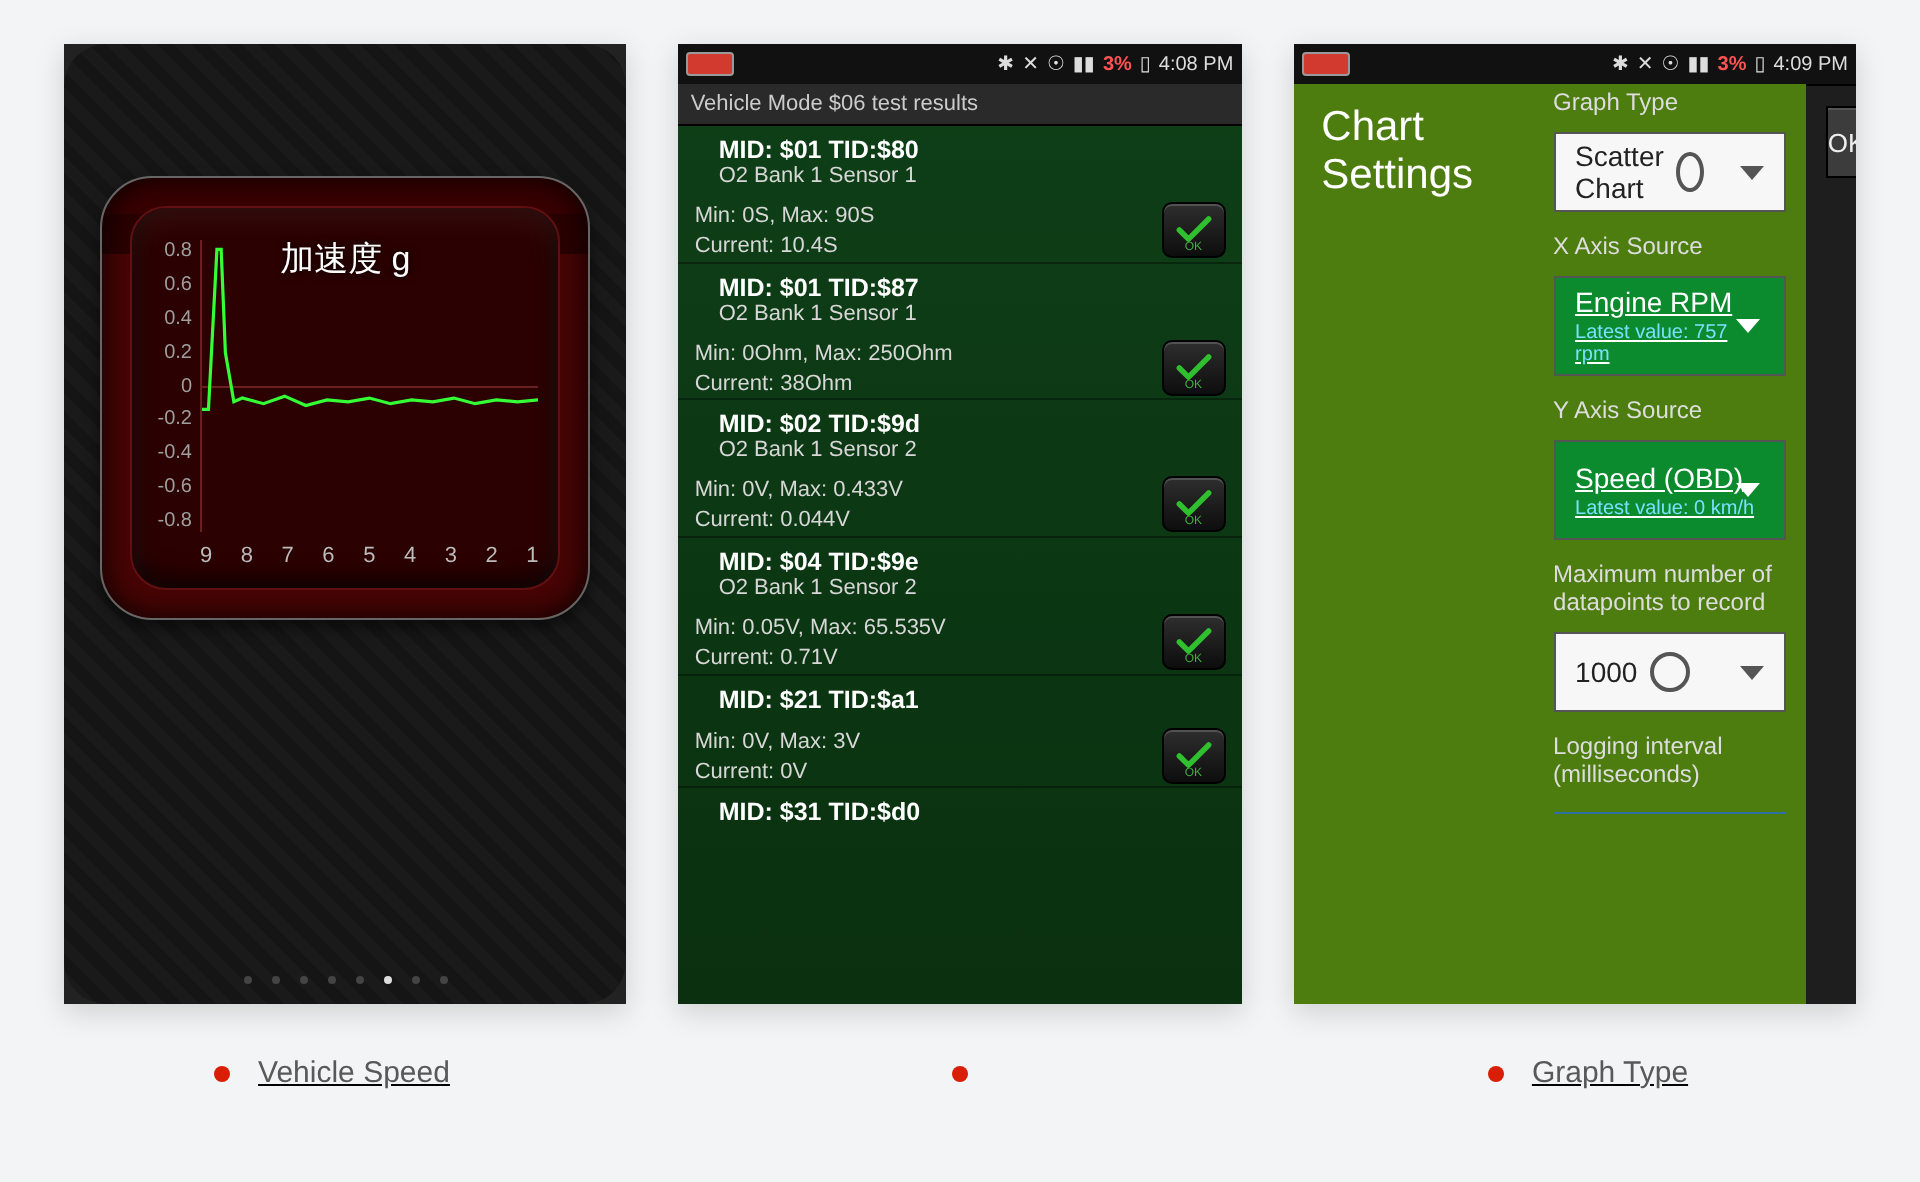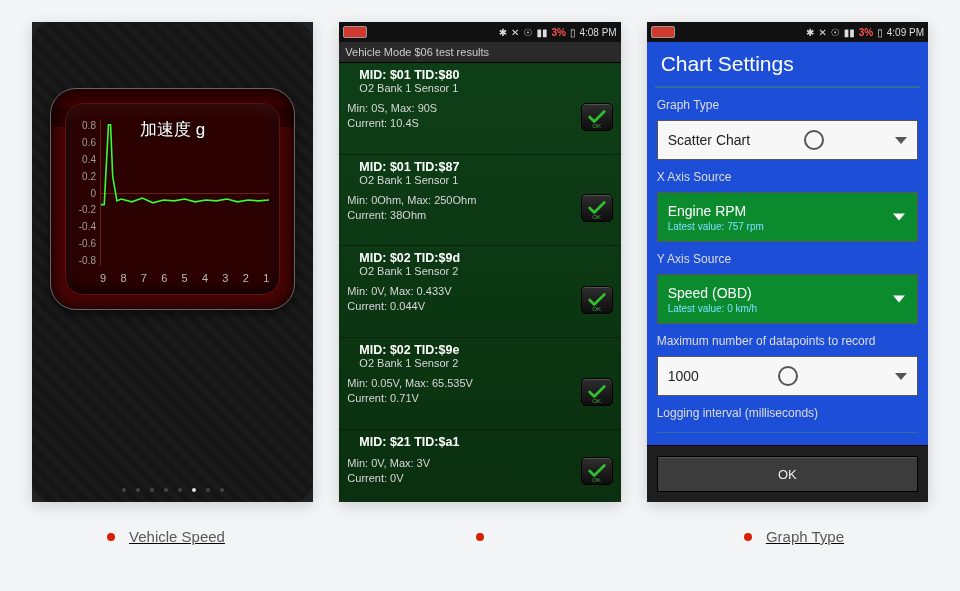--- a/index.html
+++ b/index.html
@@ -72,45 +72,45 @@
   .pager span.active{background:#ddd;}
   
   .p2-body{height:calc(100% - 20px);display:flex;flex-direction:column;
            background:linear-gradient(180deg,#0e3f17,#0a300f);}
   .toolbar{height:20px;background:#2a2a2a;display:flex;align-items:center;padding:0 6px;
            font-size:11px;border-bottom:1px solid #000;color:#ccc;}
   .list{flex:1;overflow:hidden;}
   .section{padding:5px 8px 3px 20px;}
   .section h4{margin:0;font-size:12.5px;color:#fff;font-weight:bold;}
   .section .sub{color:#d7d7d7;font-size:11px;margin-top:0;}
-  .detail{display:flex;align-items:flex-end;justify-content:space-between;
-          padding:4px 8px 23px 8px;border-bottom:1px solid rgba(0,0,0,.35);}
+  .detail{display:flex;align-items:flex-start;justify-content:space-between;
+          padding:4px 8px 0 8px;border-bottom:1px solid rgba(0,0,0,.35);}
   .detail .txt{color:#d7d7d7;font-size:11px;line-height:1.35;}
   .checkbtn{
     width:30px;height:26px;border-radius:5px;
     background:linear-gradient(180deg,#2e2e2e,#0d0d0d);
     border:1px solid #000;box-shadow:inset 0 1px 0 rgba(255,255,255,.18);
     position:relative;
   }
   .checkbtn svg{position:absolute;left:4px;top:2px;width:22px;height:22px;}
   .checkbtn .lbl{position:absolute;bottom:1px;left:0;right:0;text-align:center;
                  font-size:6px;color:#3fb03f;}
   
-  .p3-body{height:calc(100% - 20px);background:#1d4ed8;display:flex;flex-direction:column;}
+  .p3-body{height:calc(100% - 20px);background:#4d7c0f;display:flex;}
   .p3-title{padding:10px 14px;font-size:21px;color:#fff;}
   .sep{height:2px;background:#2f6ea2;margin:0 8px 8px 8px;}
   .form{padding:0 10px;flex:1;display:flex;flex-direction:column;gap:8px;}
   .flabel{font-size:12px;color:#ddd;margin-top:2px;}
   .field{
     background:#f7f7f7;border:1px solid #555;height:38px;
     display:flex;align-items:center;justify-content:space-between;
     padding:0 10px;color:#222;font-size:14px;position:relative;
   }
   .field.green{background:#0c8a2e;color:#fff;flex-direction:column;align-items:flex-start;
-               justify-content:center;height:48px;gap:2px;}
+               justify-content:center;height:48px;gap:2px;text-decoration:underline;}
   .field.green .latest{color:#7be0ff;font-size:10px;}
   .spinner-caret{width:0;height:0;border-left:6px solid transparent;border-right:6px solid transparent;
                  border-top:7px solid #555;}
   .field.green .spinner-caret{border-top-color:#fff;position:absolute;right:12px;top:50%;transform:translateY(-50%);}
   .radio{width:16px;height:16px;border:2px solid #555;border-radius:50%;margin-right:18px;}
   .btn-row{display:flex;gap:8px;padding:10px;background:#1e1e1e;border-top:1px solid #000;}
   .dlg-btn{flex:1;height:34px;background:#3c3c3c;border:1px solid #000;color:#eee;
            display:flex;align-items:center;justify-content:center;font-size:13px;
            box-shadow:inset 0 1px 0 rgba(255,255,255,.12);}
   .thin-sep{height:1px;background:#2f6ea2;margin:4px 0 0 0;}
@@ -228,21 +228,21 @@
                 <div>Current: 0.044V</div>
               </div>
               <div class="checkbtn">
                 <svg viewBox="0 0 24 24">
                   <path d="M4 12l5 5L20 6" fill="none" stroke="#2fbf2f" stroke-width="3" stroke-linecap="round" stroke-linejoin="round"></path>
                 </svg>
                 <span class="lbl">OK</span>
               </div>
             </div>
             <div class="section">
-              <h4>MID: $02 TID:$9e</h4>
+              <h4>MID: $04 TID:$9e</h4>
               <div class="sub">O2 Bank 1 Sensor 2</div>
             </div>
             <div class="detail">
               <div class="txt">
                 <div>Min: 0.05V, Max: 65.535V</div>
                 <div>Current: 0.71V</div>
               </div>
               <div class="checkbtn">
                 <svg viewBox="0 0 24 24">
                   <path d="M4 12l5 5L20 6" fill="none" stroke="#2fbf2f" stroke-width="3" stroke-linecap="round" stroke-linejoin="round"></path>

